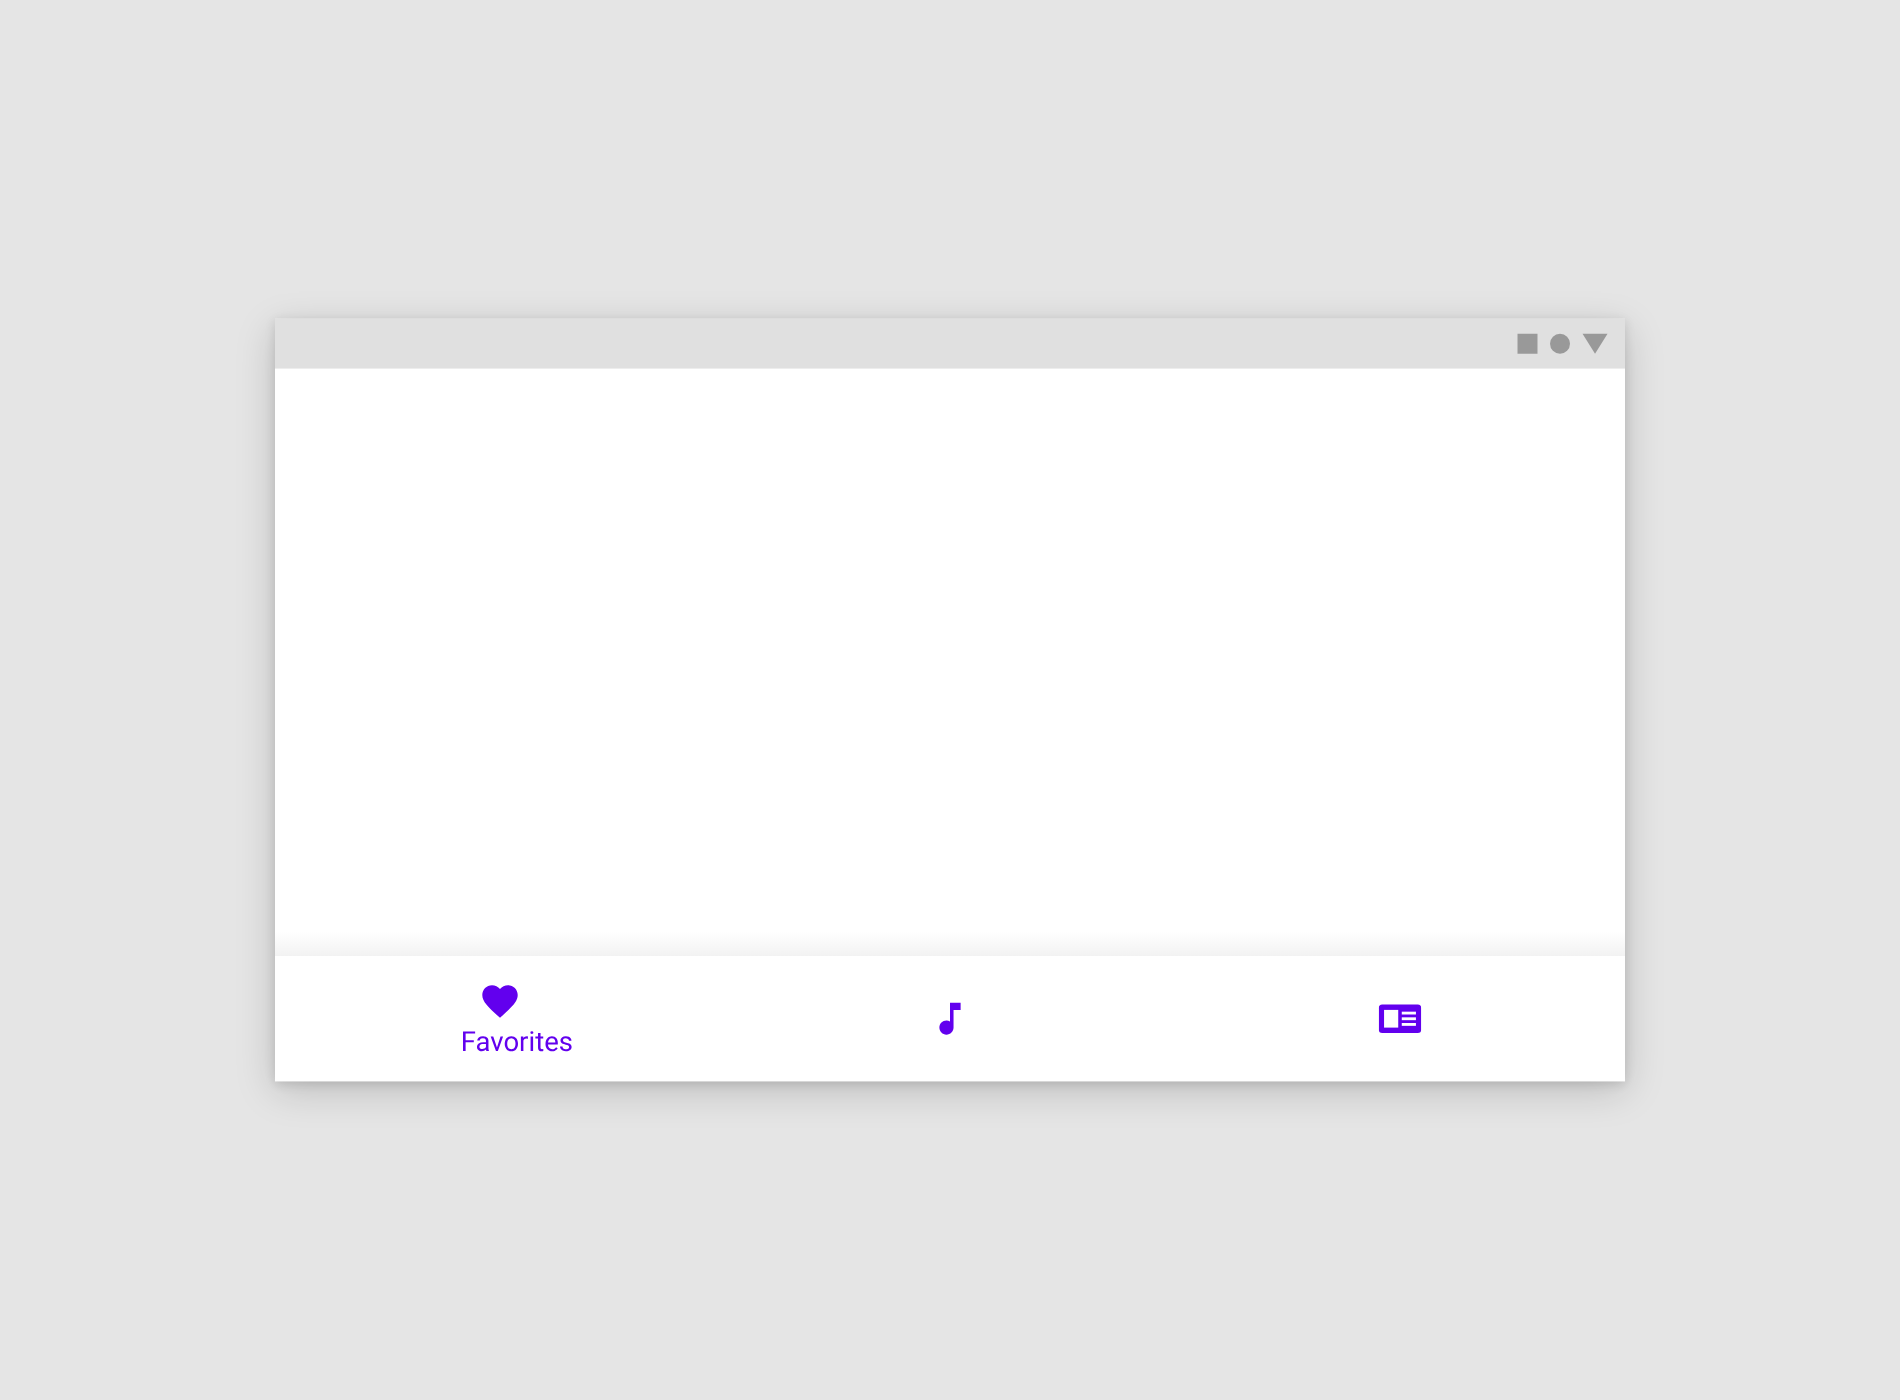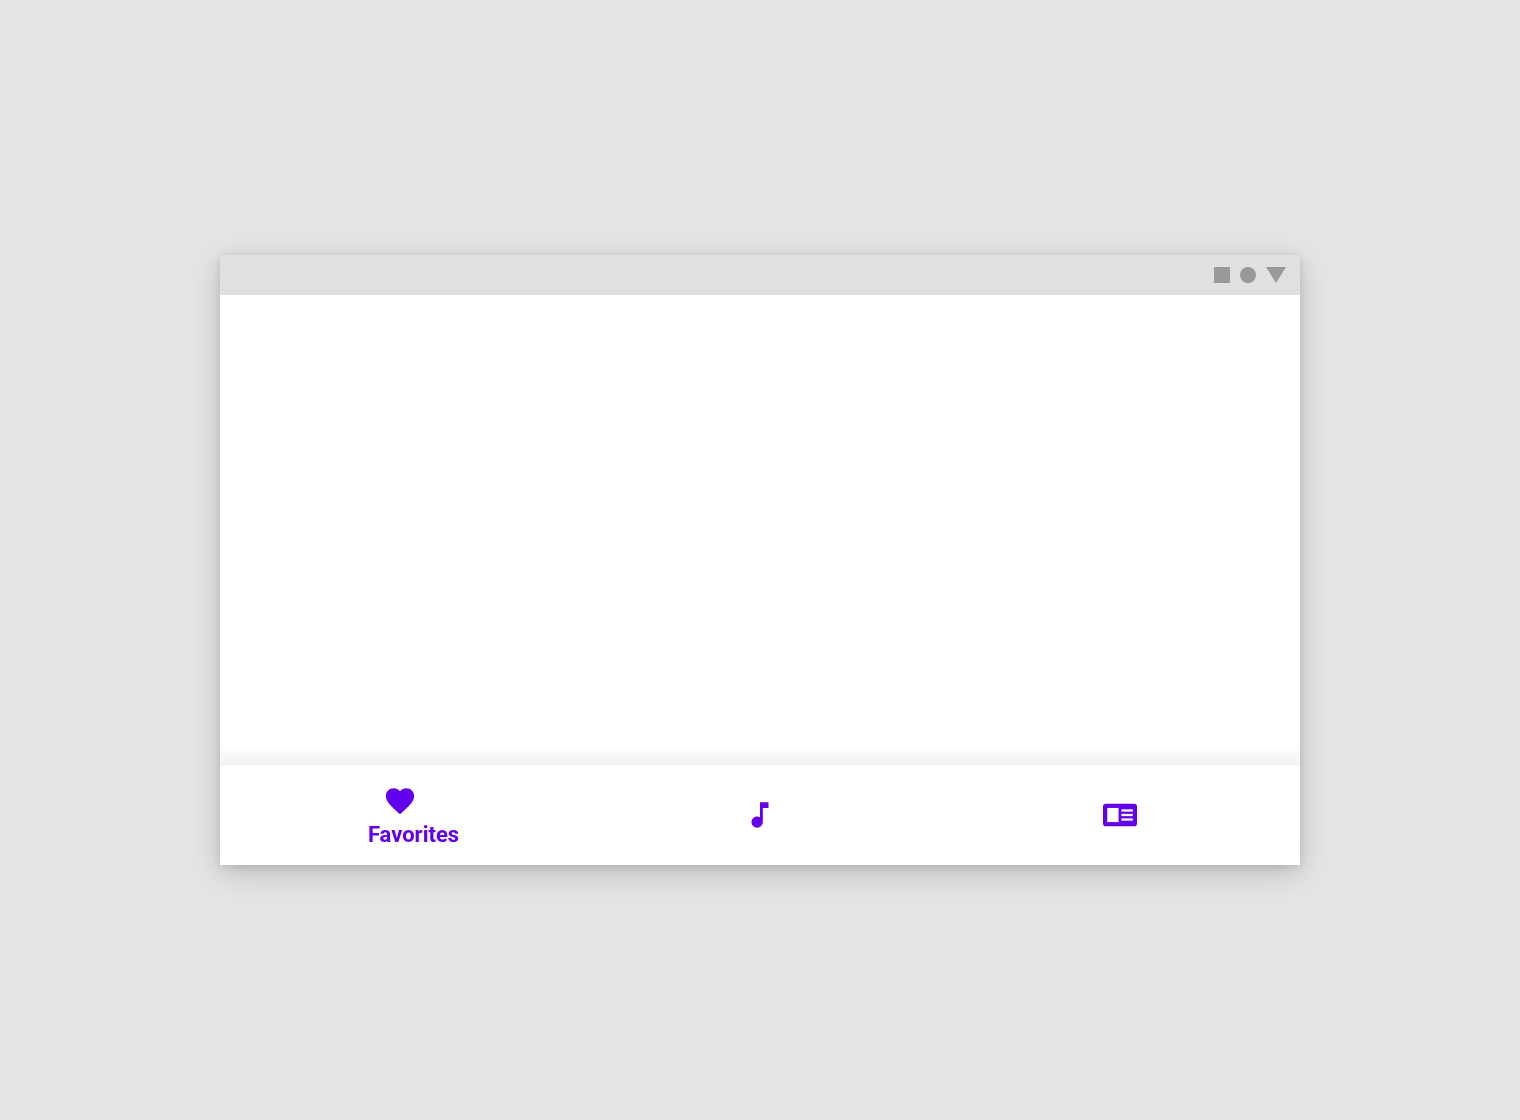--- a/index.html
+++ b/index.html
@@ -96,21 +96,21 @@
       fill: #6200EE;
     }
     .news-icon svg {
       width: 40px;
       height: 30px;
       fill: #6200EE;
     }
     .nav-label {
       font-size: 22px;
       color: #6200EE;
-      font-weight: 700;
+      font-weight: 400;
       margin-left: 27px;
     }
   </style>
 </head>
 <body>
 
 <div class="device-frame">
   <div class="status-bar">
     <div class="status-square"></div>
     <div class="status-circle"></div>

